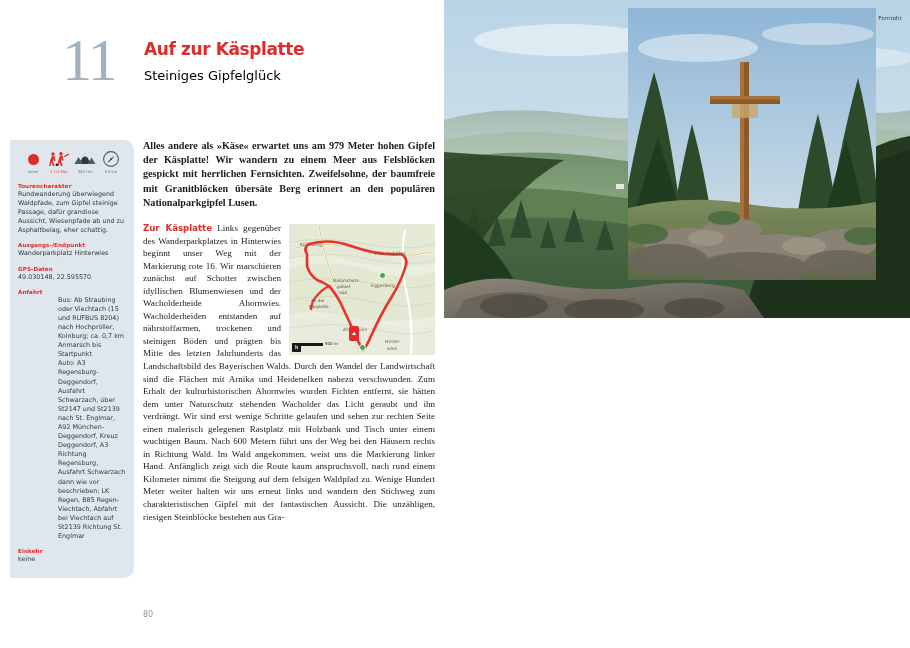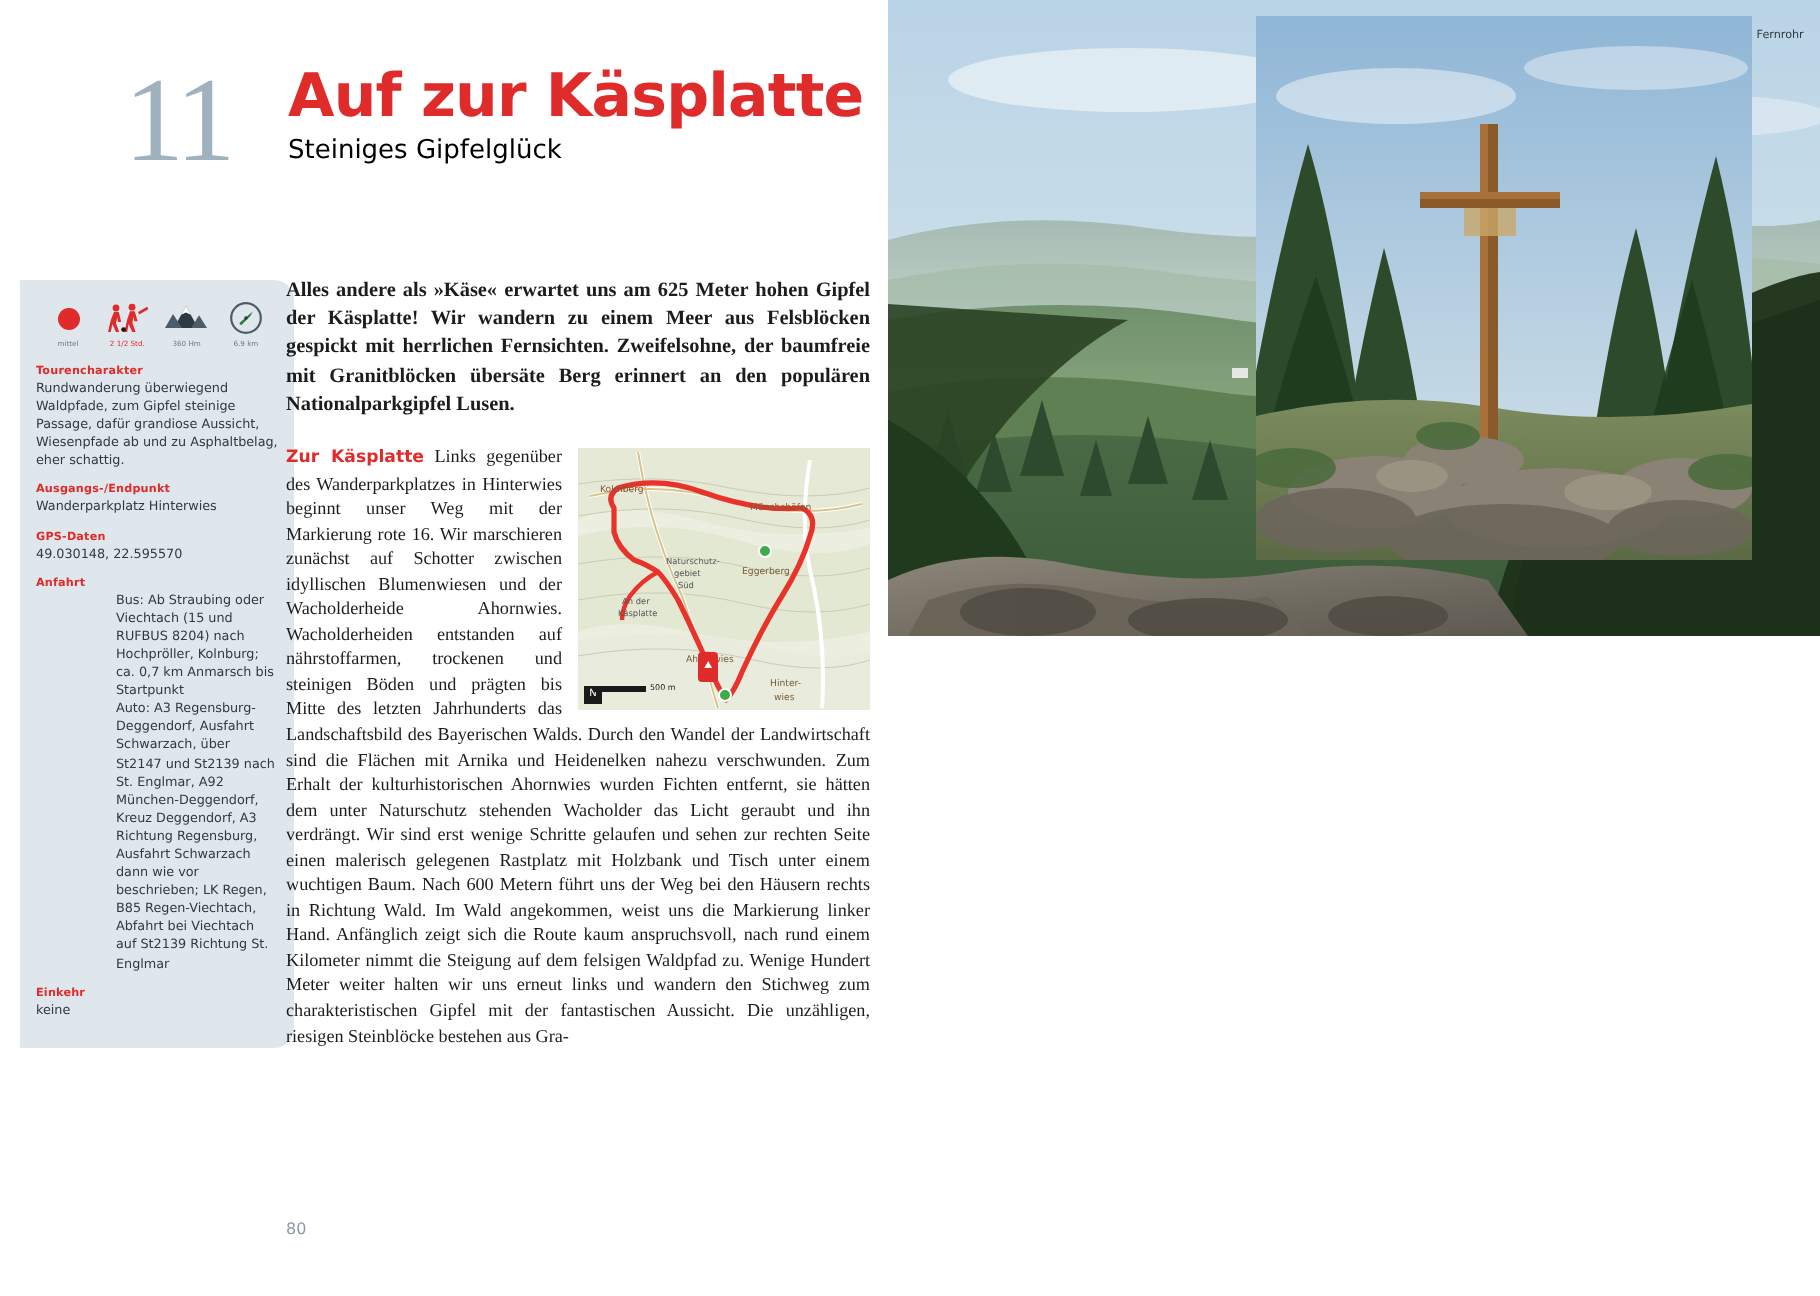--- a/index.html
+++ b/index.html
@@ -22,32 +22,32 @@
   .title-block { position:absolute; left:62px; top:34px; width:370px; }
   .chapter-num {
     position:absolute; left:0; top:-4px;
     font-family:"Liberation Serif", serif;
     font-size:60px; line-height:60px; font-weight:400;
     color:#9fb2bd; letter-spacing:-2px;
   }
   .title-main {
     margin-left:82px;
     font-family:"DejaVu Sans", sans-serif;
-    font-size:30px; font-weight:bold; color:#e02b2b;
+    font-size:17px; font-weight:bold; color:#e02b2b;
     letter-spacing:-0.4px; line-height:30px;
   }
   .title-sub {
     margin-left:82px; margin-top:4px;
     font-family:"DejaVu Sans", sans-serif;
     font-size:13px; color:#000000; font-weight:400;
   }
 
   
   .sidebar {
-    position:absolute; left:10px; top:140px; width:137px;
+    position:absolute; left:10px; top:140px; width:124px;
     background:#dfe7ec;
     border-radius:0 10px 10px 0;
     padding:6px 8px 14px 8px;
   }
   .stats-row { display:flex; justify-content:space-between; align-items:flex-end; padding:4px 2px 2px 2px; }
   .stat { width:28px; text-align:center; }
   .stat-icon { height:18px; display:flex; align-items:center; justify-content:center; }
   .dot { width:11px; height:11px; border-radius:50%; background:#e02b2b; display:block; }
   .stat-label {
     font-family:"DejaVu Sans", sans-serif;
@@ -226,21 +226,21 @@
       </div>
 
       <div class="sb-sec">
         <div class="sb-head">Einkehr</div>
         <div class="sb-body">keine</div>
       </div>
 
 
     </div>
 
-    <div class="intro">Alles andere als »Käse« erwartet uns am 625 Meter hohen Gipfel der Käsplatte! Wir wandern zu einem Meer aus Felsblöcken gespickt mit herrlichen Fernsichten. Zweifelsohne, der baumfreie mit Granitblöcken übersäte Berg erinnert an den populären Nationalparkgipfel Lusen.</div>
+    <div class="intro">Alles andere als »Käse« erwartet uns am 979 Meter hohen Gipfel der Käsplatte! Wir wandern zu einem Meer aus Felsblöcken gespickt mit herrlichen Fernsichten. Zweifelsohne, der baumfreie mit Granitblöcken übersäte Berg erinnert an den populären Nationalparkgipfel Lusen.</div>
 
     <div class="body-col">
 
       <div class="map-float">
         <div class="map-box">
           <svg width="146" height="131" viewBox="0 0 146 131">
             <rect width="146" height="131" fill="#eceee0"></rect>
             <path d="M0 0 H146 V40 Q100 48 60 36 Q20 26 0 36 Z" fill="#e6e9d6"></path>
             <path d="M0 44 Q40 34 80 46 Q120 58 146 48 V92 Q100 102 56 92 Q20 84 0 92 Z" fill="#e2e8d2"></path>
             <path d="M0 96 Q50 88 96 100 Q126 108 146 102 V131 H0 Z" fill="#e9ecdd"></path>

